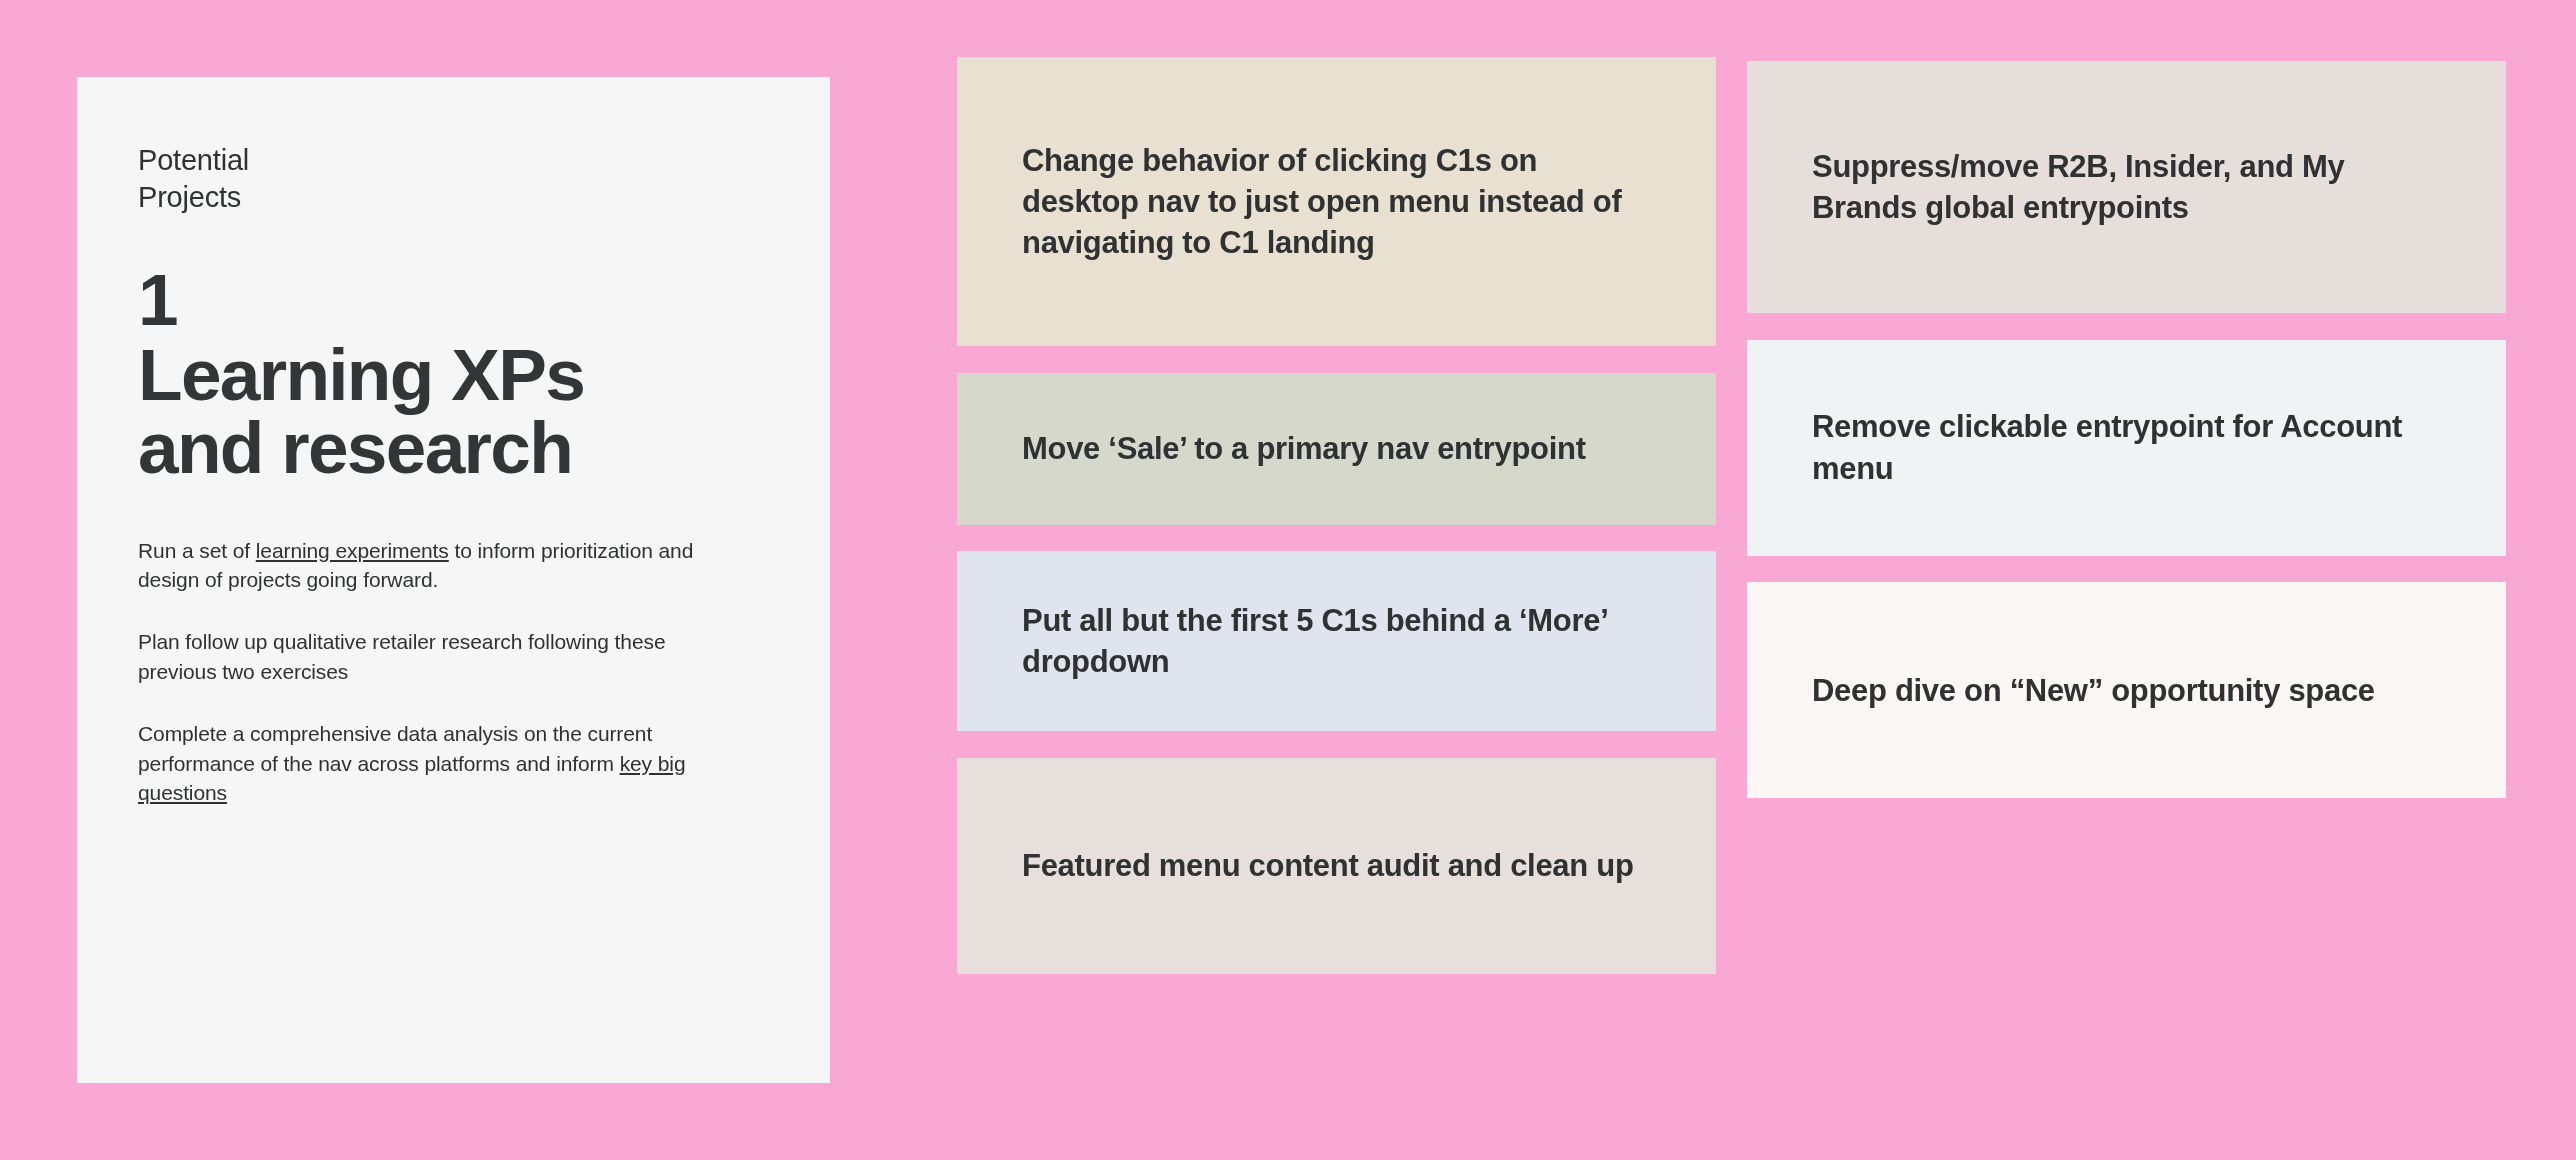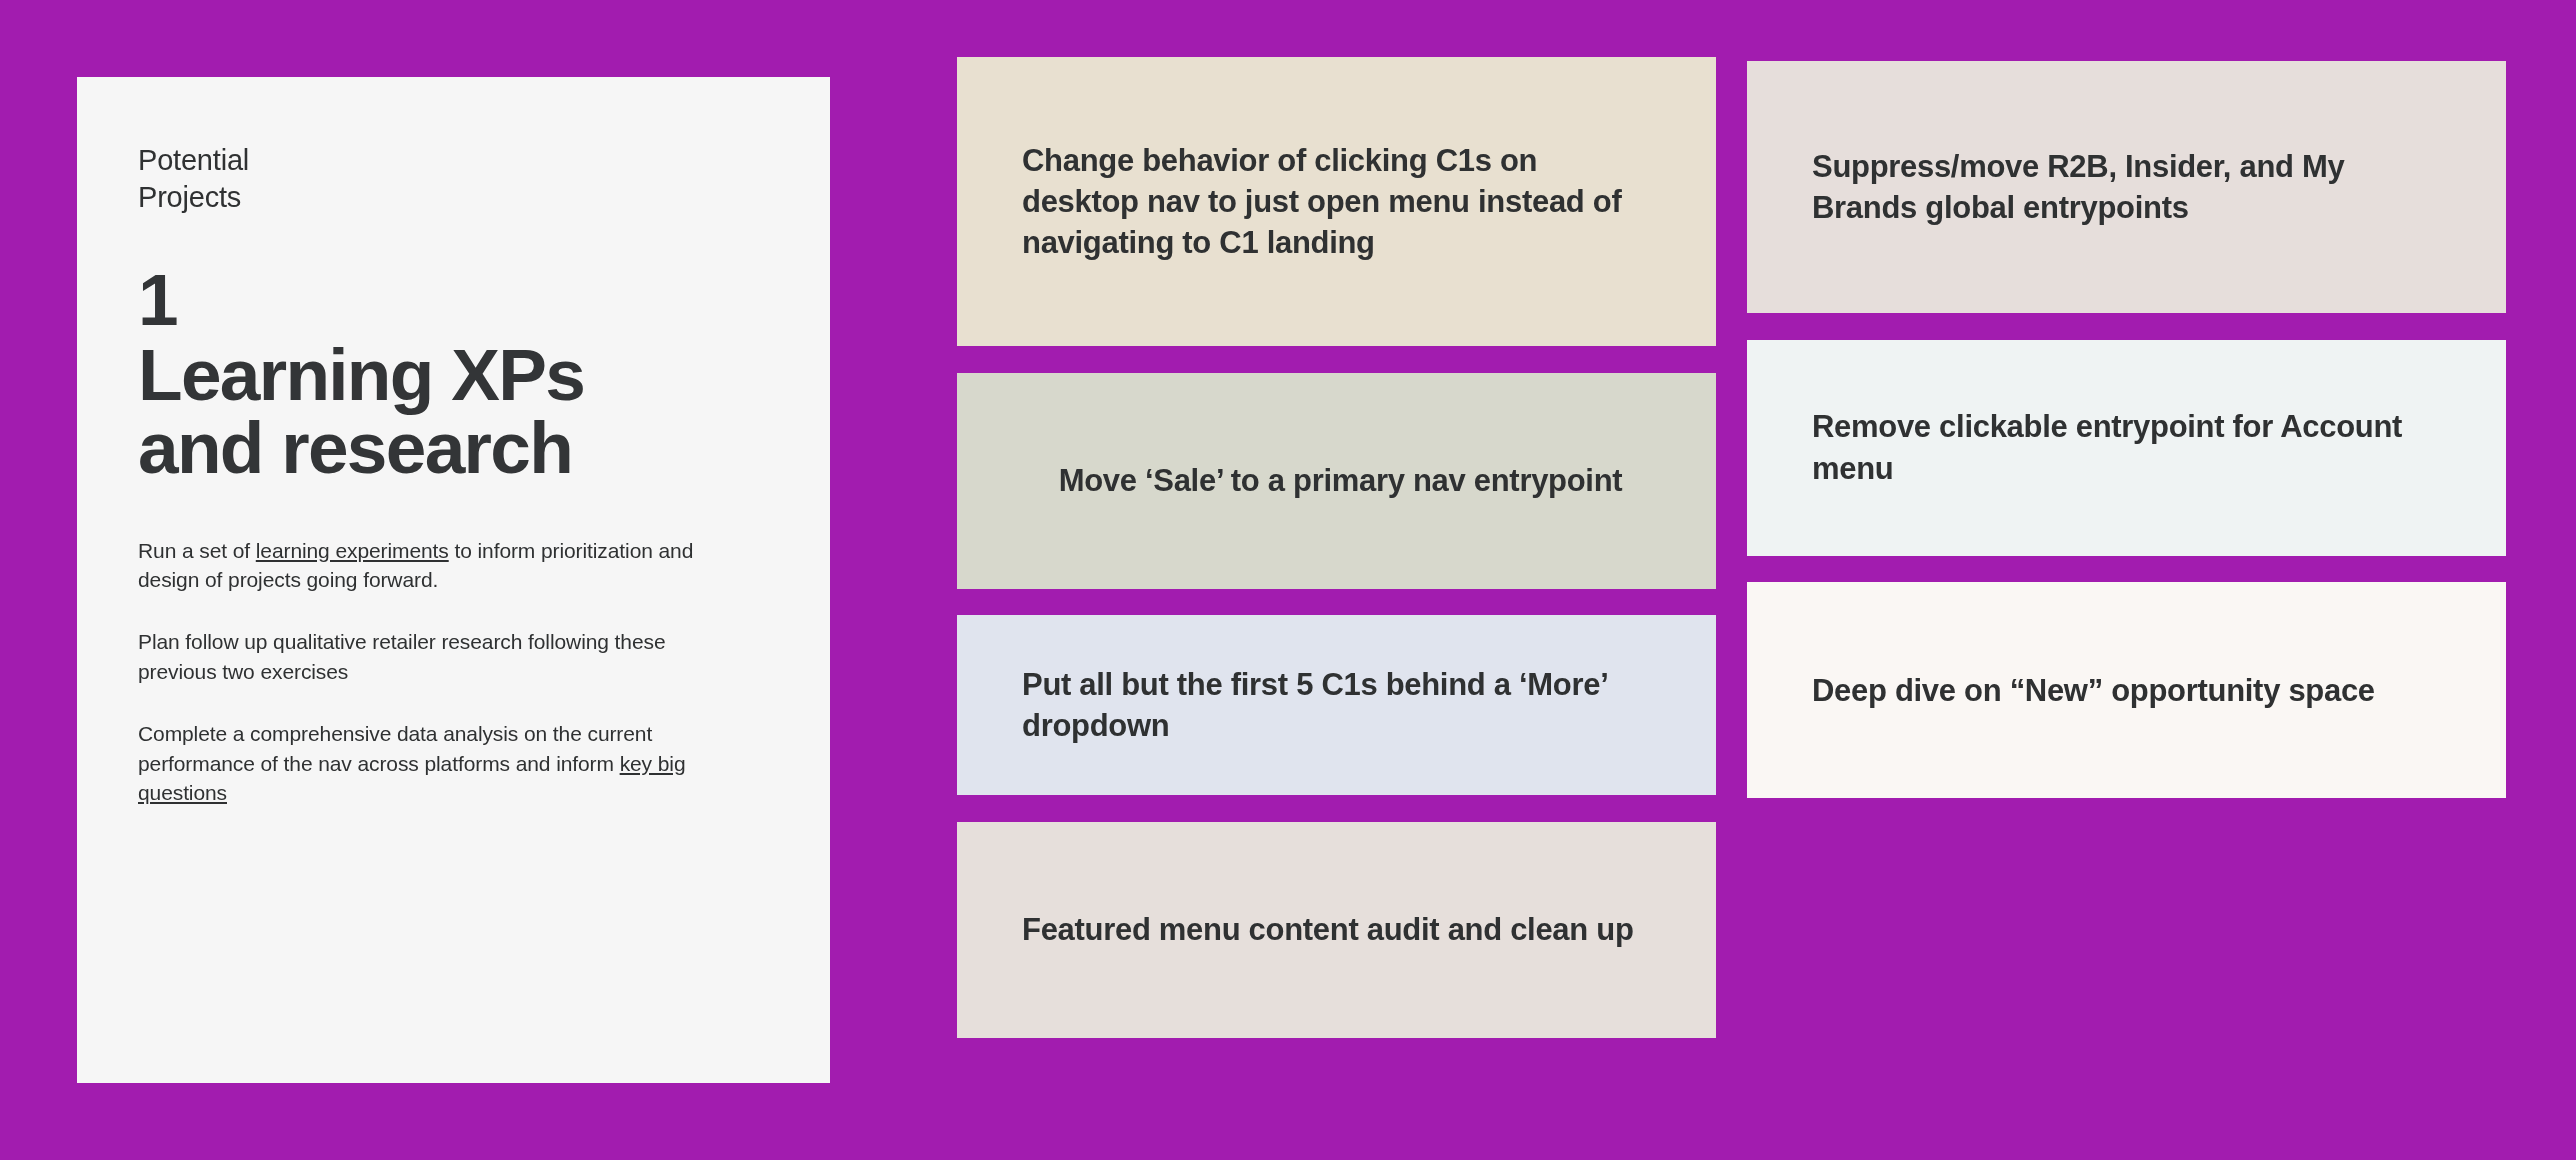--- a/index.html
+++ b/index.html
@@ -12,21 +12,21 @@
     height: 1160px;
     font-family: "Liberation Sans", sans-serif;
     -webkit-font-smoothing: antialiased;
     overflow: hidden;
   }
 
   .slide {
     position: relative;
     width: 2576px;
     height: 1160px;
-    background: #a21caf;
+    background: #f9a8d4;
   }
 
   
   .left-panel {
     position: absolute;
     left: 77px;
     top: 77px;
     width: 753px;
     height: 1006px;
     background: #f6f6f6;
@@ -126,21 +126,21 @@
 
     <p class="body-para"><span>Plan follow up qualitative retailer research following these previous two exercises</span></p>
 
     <p class="body-para"><span>Complete a comprehensive data analysis on the current performance of the nav across platforms and inform </span><span class="lnk">key big questions</span><span></span></p>
   </section>
 
   <section class="col col-middle">
     <div class="card" style="background: rgb(232, 224, 208); height: 289px;">
       <p class="card-text">Change behavior of clicking C1s on desktop nav to just open menu instead of navigating to C1 landing</p>
     </div>
-    <div class="card" style="background: rgb(215, 216, 204); height: 216px; justify-content: center;">
+    <div class="card" style="background: rgb(215, 216, 204); height: 152px;">
       <p class="card-text">Move ‘Sale’ to a primary nav entrypoint</p>
     </div>
     <div class="card" style="background: rgb(224, 228, 238); height: 180px;">
       <p class="card-text">Put all but the first 5 C1s behind a ‘More’ dropdown</p>
     </div>
     <div class="card" style="background: rgb(230, 223, 219); height: 216px;">
       <p class="card-text">Featured menu content audit and clean up</p>
     </div>
   </section>
 

